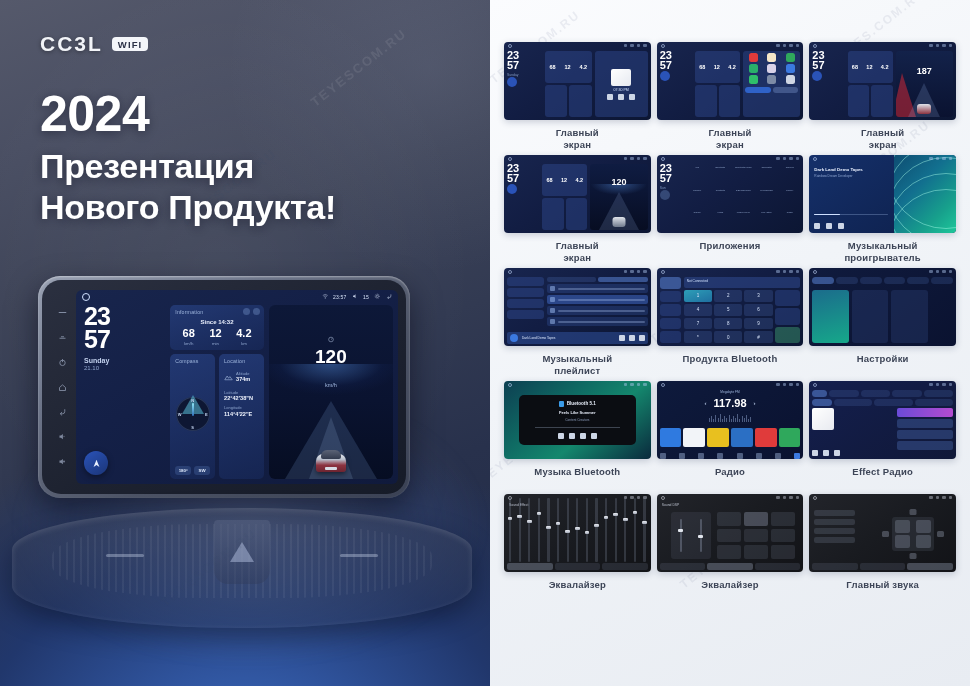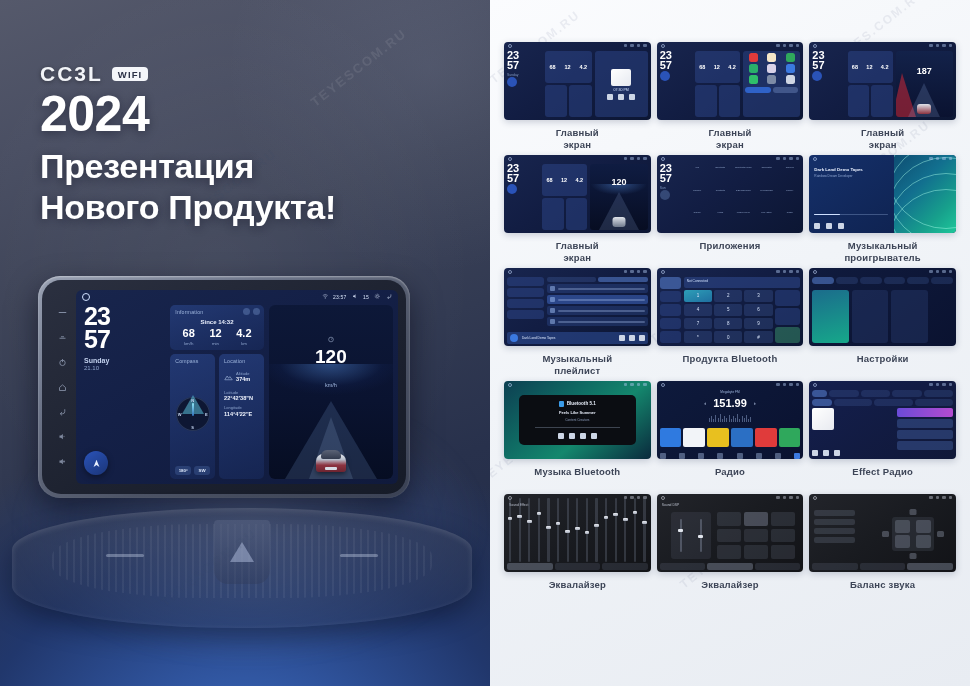--- a/index.html
+++ b/index.html
@@ -12,21 +12,21 @@
     background:
       radial-gradient(ellipse 120% 70% at 50% 112%, #3d6ec4 0%, #2f539c 22%, #21376c 46%, rgba(28,40,70,0) 72%),
       linear-gradient(160deg,#55596b 0%,#4a4f63 18%,#3e4458 36%,#323a52 55%,#28314c 72%,#202a46 100%);
   }
   .hero-vig { position:absolute; inset:0;
     background:radial-gradient(ellipse 95% 80% at 45% 40%, rgba(255,255,255,0.05) 0%, rgba(0,0,0,0) 55%),
                radial-gradient(ellipse 70% 50% at 88% 10%, rgba(190,200,225,0.10) 0%, rgba(0,0,0,0) 60%);
     pointer-events:none; }
 
   
-  .logo { position:absolute; left:40px; top:32px; display:flex; align-items:center; gap:9px; z-index:9;margin-top:30px; }
+  .logo { position:absolute; left:40px; top:32px; display:flex; align-items:center; gap:9px; z-index:9; }
   .logo-txt { color:#f2f4f8; font-size:21px; font-weight:700; letter-spacing:2.0px;
     text-shadow:0 1px 4px rgba(0,0,0,.4); }
   .logo-badge { background:#f4f6fa; color:#2b3147; font-size:9.5px; font-weight:700;
     letter-spacing:1.1px; padding:2.5px 6px 2px; border-radius:4px; line-height:1; }
 
   
   .headline { position:absolute; left:40px; top:88px; z-index:9; }
   .h-year { color:#fff; font-size:50px; font-weight:700; line-height:1.05; letter-spacing:-0.5px;
     text-shadow:0 2px 10px rgba(10,14,30,.45); }
   .h-l1, .h-l2 { color:#fff; font-size:34px; font-weight:700; line-height:1.22; letter-spacing:-0.3px;
@@ -922,21 +922,21 @@
                 <i></i>
                 <i></i>
                 <i></i>
                 <i></i>
               </span>
             </div>
           <div class="t-in" style="flex-direction:column">
             <div style="color:#9fb6dd;font-size:3.2px;text-align:center">Megabyte FM</div>
             <div style="display:flex;align-items:center;justify-content:center;gap:7px">
               <span style="color:#cfe0ff;font-size:6px">‹</span>
-              <span class="radio-freq">151.99</span>
+              <span class="radio-freq">117.98</span>
               <span style="color:#cfe0ff;font-size:6px">›</span>
             </div>
             <div class="scale">
               <i style="height:4px"></i>
                 <i style="height:6px"></i>
                 <i style="height:3px"></i>
                 <i style="height:7px"></i>
                 <i style="height:4px"></i>
               <i style="height:8px"></i>
                 <i style="height:3px"></i>
@@ -1165,18 +1165,18 @@
               <span class="bal-btn" style="left:-10px;top:50%;transform:translateY(-50%)"></span>
               <span class="bal-btn" style="right:-10px;top:50%;transform:translateY(-50%)"></span>
             </div>
           </div>
           <div class="eqfoot">
             <span class="eqtab"></span>
             <span class="eqtab"></span>
             <span class="eqtab on"></span>
           </div>
         </div>
-        <div class="cap" style="white-space:pre-line">Баланс звука</div>
+        <div class="cap" style="white-space:pre-line">Главный звука</div>
       </div>
 
     </div>
   </div>
 </div>
 
 </body></html>

